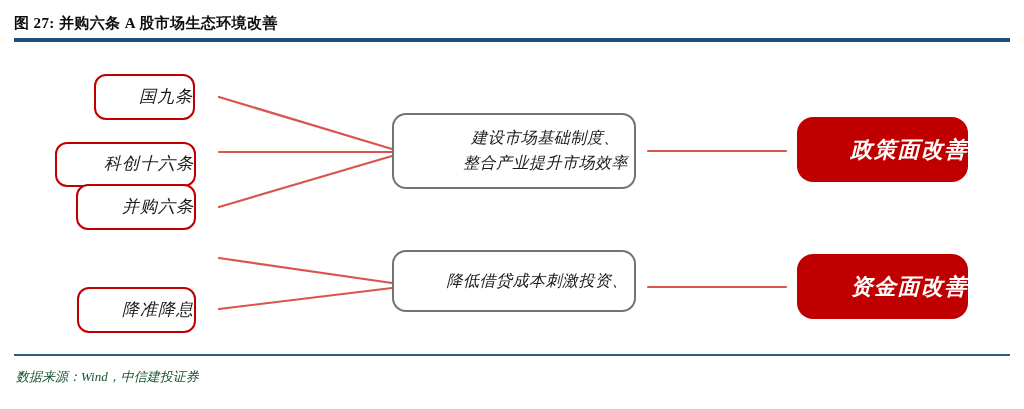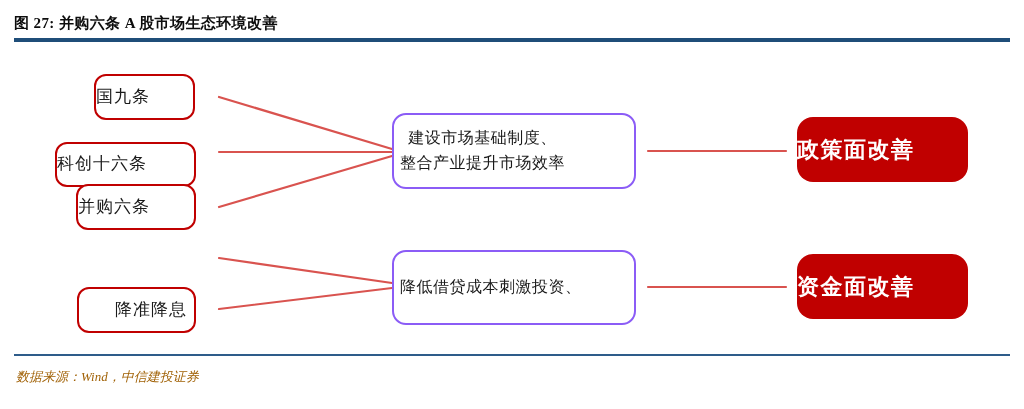--- a/index.html
+++ b/index.html
@@ -52,57 +52,58 @@
     height: 2px;
     background: #2e5c8a;
   }
   .source-note {
     position: absolute;
     left: 16px;
     top: 368px;
     font-family: "Liberation Serif", "DejaVu Serif", serif;
     font-style: italic;
     font-size: 13px;
-    color: #a16207;
+    color: #14532d;
     white-space: nowrap;
   }
 
   
   .connectors {
     position: absolute;
     left: 0;
     top: 0;
     width: 1024px;
     height: 409px;
     pointer-events: none;
   }
 
   
   .node {
     position: absolute;
     box-sizing: border-box;
     display: flex;
     align-items: center;
-    justify-content: flex-start;
+    justify-content: flex-end;
     text-align: center;
+    font-style: italic;
   }
 
   .node-left {
     background: #ffffff;
     border: 2px solid #c00000;
     border-radius: 12px;
     font-size: 17px;
     color: #1a1a1a;
     letter-spacing: 1px;
     line-height: 1.2;
   }
 
   .node-mid {
     background: #ffffff;
-    border: 2px solid #8b5cf6;
+    border: 2px solid #737373;
     border-radius: 14px;
     font-size: 16px;
     color: #1a1a1a;
     line-height: 1.55;
     letter-spacing: 0.5px;
     padding: 4px 6px;
   }
 
   .node-out {
     background: #c00000;
@@ -152,21 +153,21 @@
     <span>降准降息</span>
   </div>
 
   <div class="node node-mid" style="left:392px; top:113px; width:244px; height:76px;">
     <span>
       <span>建设市场基础制度、</span><br>
       <span>整合产业提升市场效率</span>
     </span>
   </div>
 
-  <div class="node node-mid" style="left:392px; top:250px; width:244px; height:75px;">
+  <div class="node node-mid" style="left:392px; top:250px; width:244px; height:62px;">
     <span>
       <span>降低借贷成本刺激投资、</span><br>
     </span>
   </div>
 
   <div class="node node-out" style="left:797px; top:117px; width:171px; height:65px;">
     <span>政策面改善</span>
   </div>
 
   <div class="node node-out" style="left:797px; top:254px; width:171px; height:65px;">

